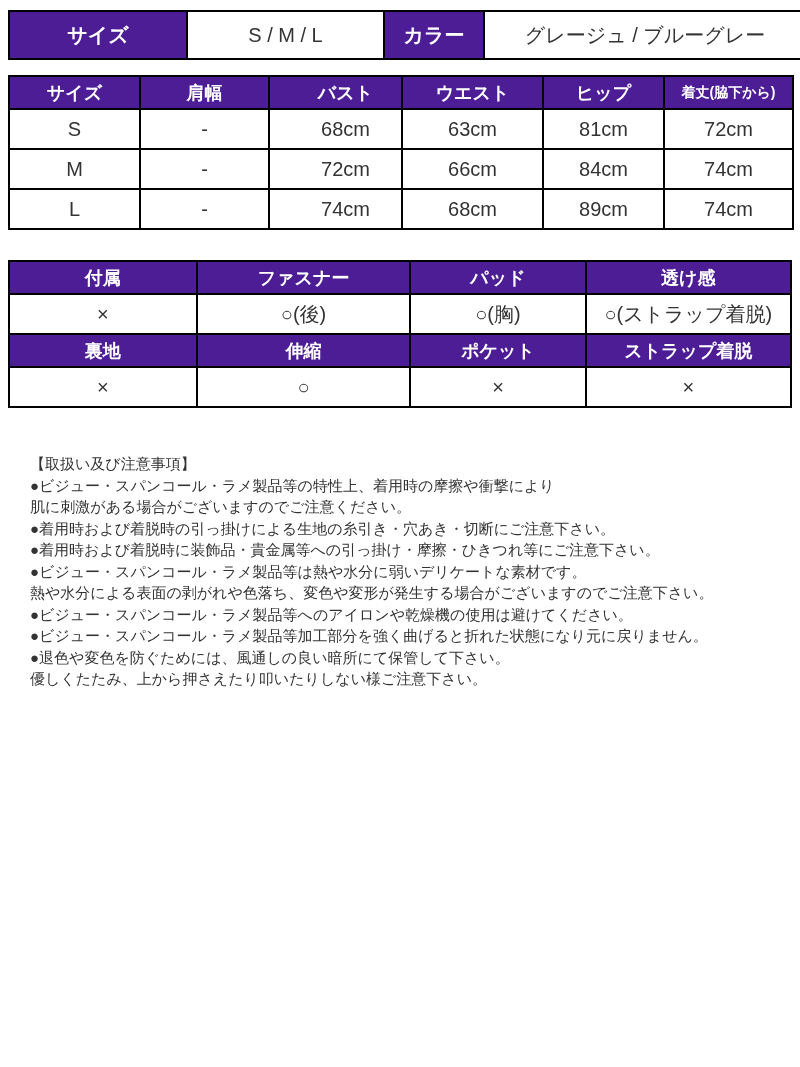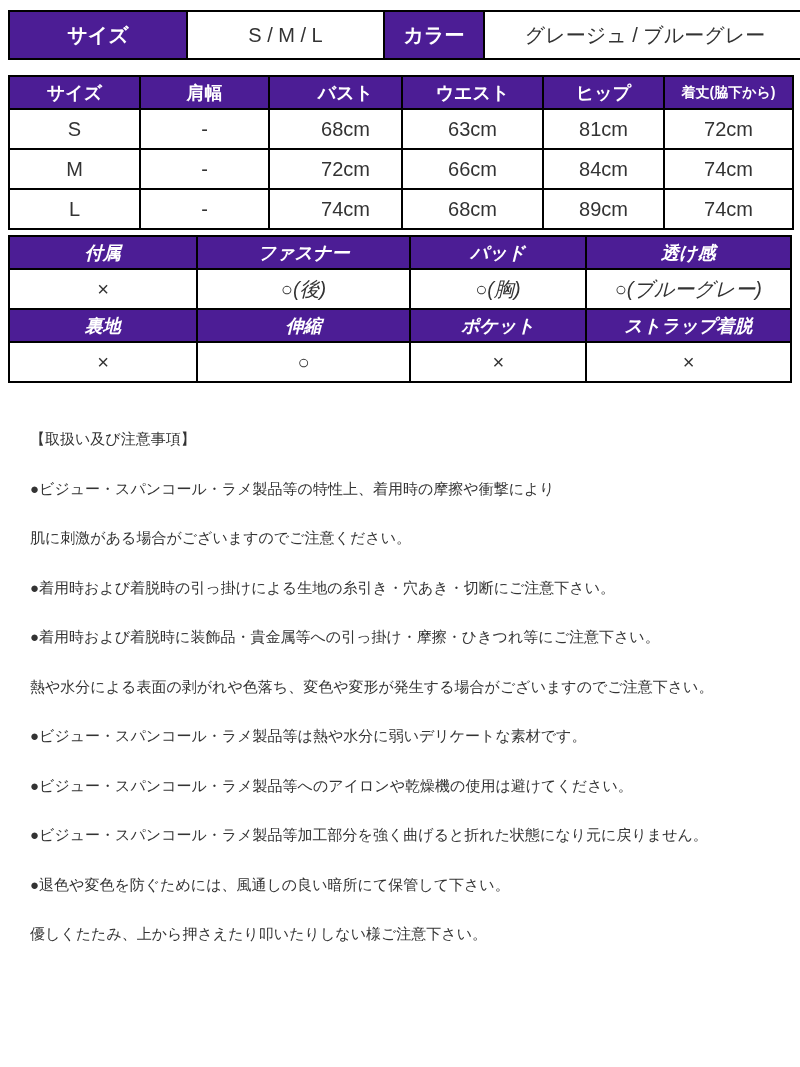--- a/index.html
+++ b/index.html
@@ -47,37 +47,37 @@
   .meas td { height: 40px; font-size: 20px; }
   .meas .m1 { width: 131px; }
   .meas .m2 { width: 129px; }
   .meas .m3 { width: 133px; padding-left: 20px; }
   .meas .m4 { width: 141px; }
   .meas .m5 { width: 121px; margin-top: 12px; }
   .meas .m6 { width: 129px; }
   .meas th.m6 { font-size: 14px; }
 
   
-  .feat { margin-top: 5px; font-style: italic; }
+  .feat { margin-top: 30px; }
   .feat th { height: 33px; font-size: 18px; }
   .feat td { height: 40px; font-size: 20px; }
   .feat .f1 { width: 180px; }
   .feat .f2 { width: 205px; }
   .feat .f3 { width: 168px; }
   .feat .f4 { width: 197px; }
 
   
   .notes {
     margin-top: 45px;
     padding: 0 30px 0 30px;
     font-size: 15px;
     line-height: 21.5px;
     color: #333333;
   }
-  .notes .line { white-space: nowrap; margin-top: 28px; }
+  .notes .line { white-space: nowrap; }
 </style>
 </head>
 <body>
 
 <div class="page">
 
   <table class="t spec">
     <tbody>
         <tr>
       <th class="hd c1">サイズ</th>
@@ -130,21 +130,21 @@
         <tr>
       <th class="hd f1">付属</th>
       <th class="hd f2">ファスナー</th>
       <th class="hd f3">パッド</th>
       <th class="hd f4">透け感</th>
     </tr>
     <tr>
       <td class="f1">×</td>
       <td class="f2">○(後)</td>
       <td class="f3">○(胸)</td>
-      <td class="f4">○(ブルーグレー)</td>
+      <td class="f4">○(ストラップ着脱)</td>
     </tr>
     <tr>
       <th class="hd f1">裏地</th>
       <th class="hd f2">伸縮</th>
       <th class="hd f3">ポケット</th>
       <th class="hd f4">ストラップ着脱</th>
     </tr>
     <tr>
       <td class="f1">×</td>
       <td class="f2">○</td>
@@ -153,21 +153,21 @@
     </tr>
   </tbody>
     </table>
 
   <div class="notes">
     <div class="line">【取扱い及び注意事項】</div>
     <div class="line">●ビジュー・スパンコール・ラメ製品等の特性上、着用時の摩擦や衝撃により</div>
     <div class="line">肌に刺激がある場合がございますのでご注意ください。</div>
     <div class="line">●着用時および着脱時の引っ掛けによる生地の糸引き・穴あき・切断にご注意下さい。</div>
     <div class="line">●着用時および着脱時に装飾品・貴金属等への引っ掛け・摩擦・ひきつれ等にご注意下さい。</div>
+    <div class="line">●ビジュー・スパンコール・ラメ製品等は熱や水分に弱いデリケートな素材です。</div>
     <div class="line">熱や水分による表面の剥がれや色落ち、変色や変形が発生する場合がございますのでご注意下さい。</div>
-    <div class="line">●ビジュー・スパンコール・ラメ製品等は熱や水分に弱いデリケートな素材です。</div>
     <div class="line">●ビジュー・スパンコール・ラメ製品等へのアイロンや乾燥機の使用は避けてください。</div>
     <div class="line">●ビジュー・スパンコール・ラメ製品等加工部分を強く曲げると折れた状態になり元に戻りません。</div>
     <div class="line">●退色や変色を防ぐためには、風通しの良い暗所にて保管して下さい。</div>
     <div class="line">優しくたたみ、上から押さえたり叩いたりしない様ご注意下さい。</div>
   </div>
 
 </div>
 
 </body></html>

